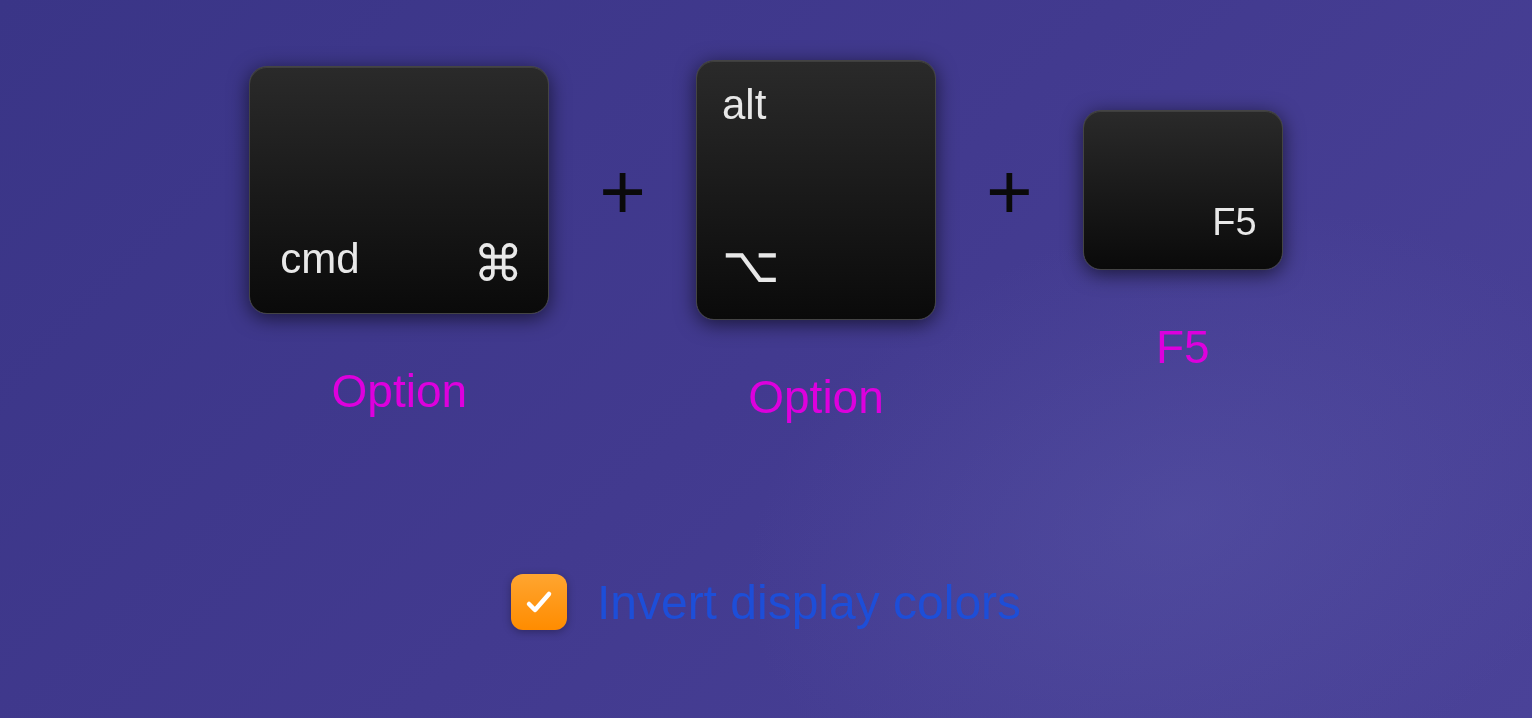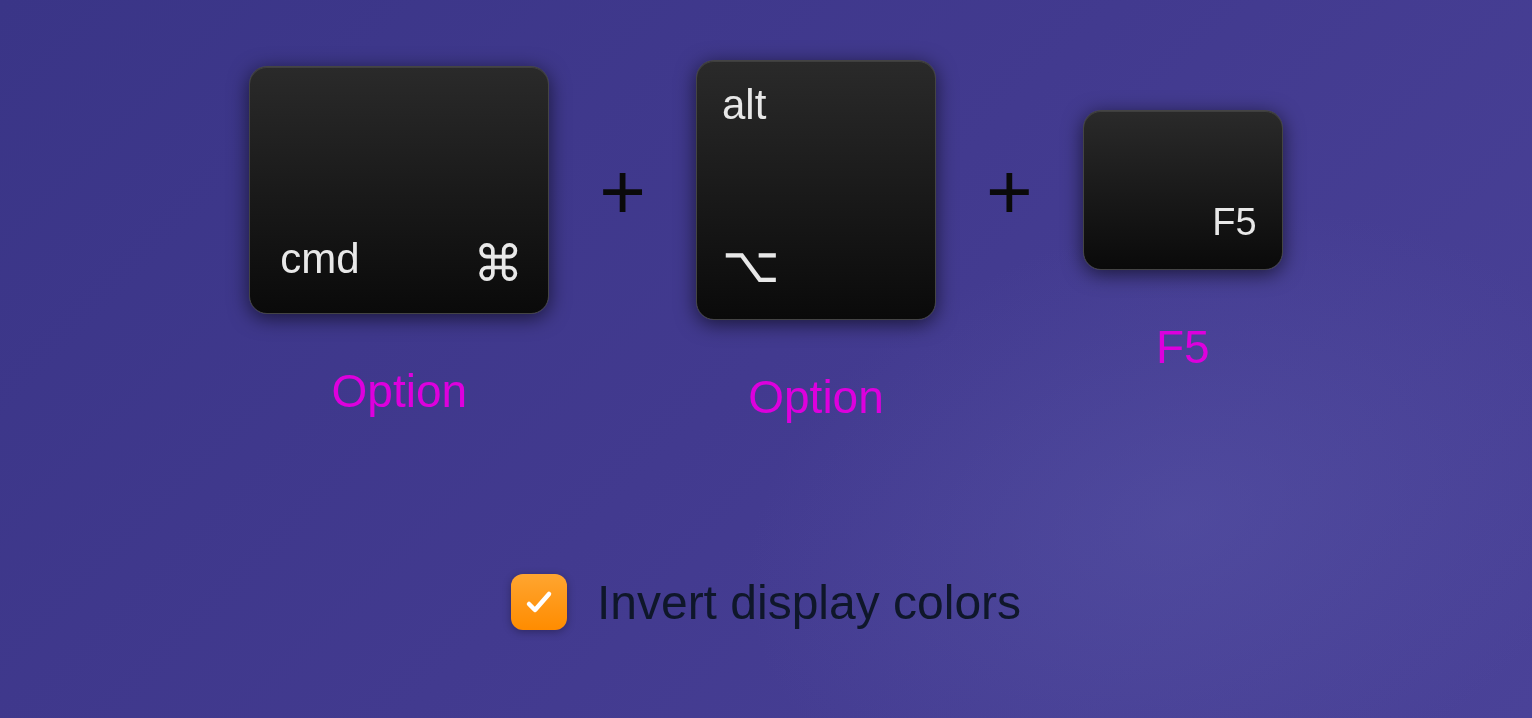--- a/index.html
+++ b/index.html
@@ -144,21 +144,21 @@
       box-shadow: 0 2px 8px rgba(0, 0, 0, 0.3);
     }
     
     .checkmark {
       color: white;
       font-size: 36px;
       font-weight: bold;
     }
     
     .checkbox-label {
-      color: #0f172a;
+      color: #1d4ed8;
       font-size: 48px;
       font-weight: 300;
     }
   </style>
 </head>
 <body>
 
 <div class="shortcut-container">
   <div class="key-group">
     <div class="key key-large">

